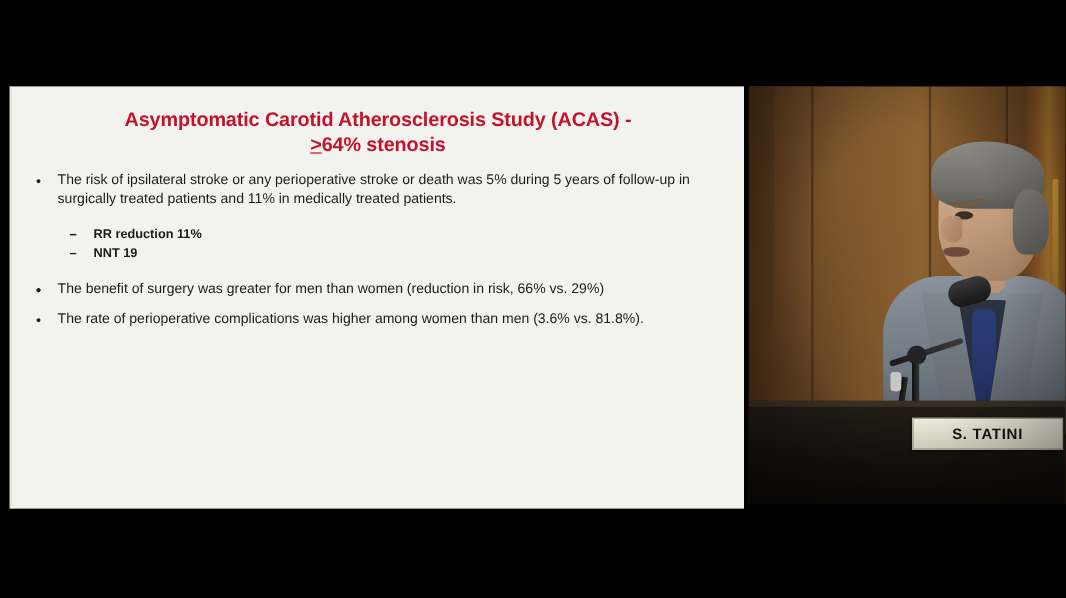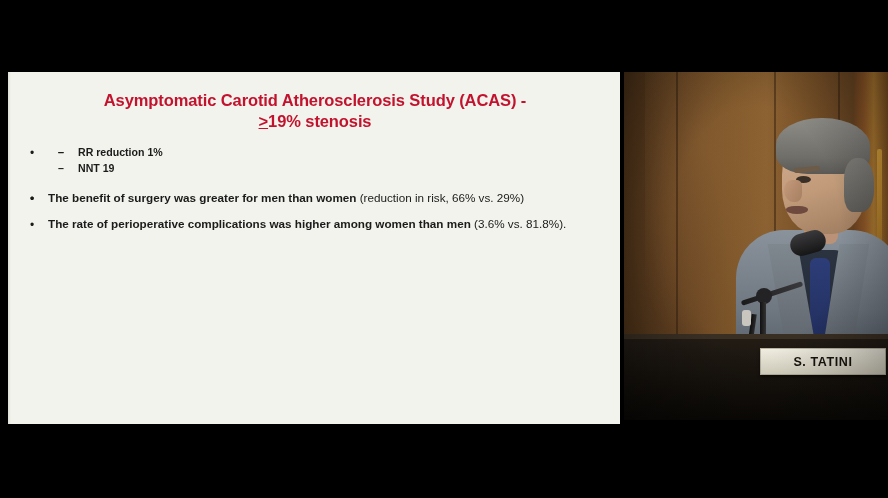--- a/index.html
+++ b/index.html
@@ -83,21 +83,21 @@
   }
   ul.lvl1 > li > .dot {
     position: absolute;
     left: 4px;
     top: 1px;
     font-size: 12px;
     line-height: 1.38;
     color: #1b1b1b;
   }
   .btext { display: inline; }
-  .bold  { font-weight: bold; }
+  .bold  { font-weight: normal; }
 
   ul.lvl2 {
     list-style: none;
     margin: 12px 0 14px 0;
     padding: 0 0 0 32px;
   }
   ul.lvl2 > li {
     position: relative;
     padding-left: 20px;
     color: #1b1b1b;
@@ -347,37 +347,38 @@
 <body>
 
 <div id="stage">
 
   <div class="band band-top"></div>
 
   <div id="slide-panel">
 
     <div class="slide-title">
       <span>Asymptomatic Carotid Atherosclerosis Study (ACAS) -</span>
-      <span class="line2"><span class="gte">&gt;</span><span>19% stenosis</span></span>
+      <span class="line2"><span class="gte">&gt;</span><span>64% stenosis</span></span>
     </div>
 
     <ul class="lvl1">
 
       <li>
         <span class="dot">•</span>
+        <span class="btext">The risk of ipsilateral stroke or any perioperative stroke or death was 5% during 5 years of follow-up in surgically treated patients and 11% in medically treated patients.</span>
       </li>
 
       <li class="nomark" style="padding-left:0;list-style:none;">
         <ul class="lvl2">
           <li>
             <span class="dash">–</span>
           </li>
           <li>
             <span class="dash">–</span>
-            <span>RR reduction 1%</span>
+            <span>RR reduction 11%</span>
           </li>
           <li>
             <span class="dash">–</span>
             <span>NNT  19</span>
           </li>
         </ul>
       </li>
 
       <li>
         <span class="dot">•</span>

